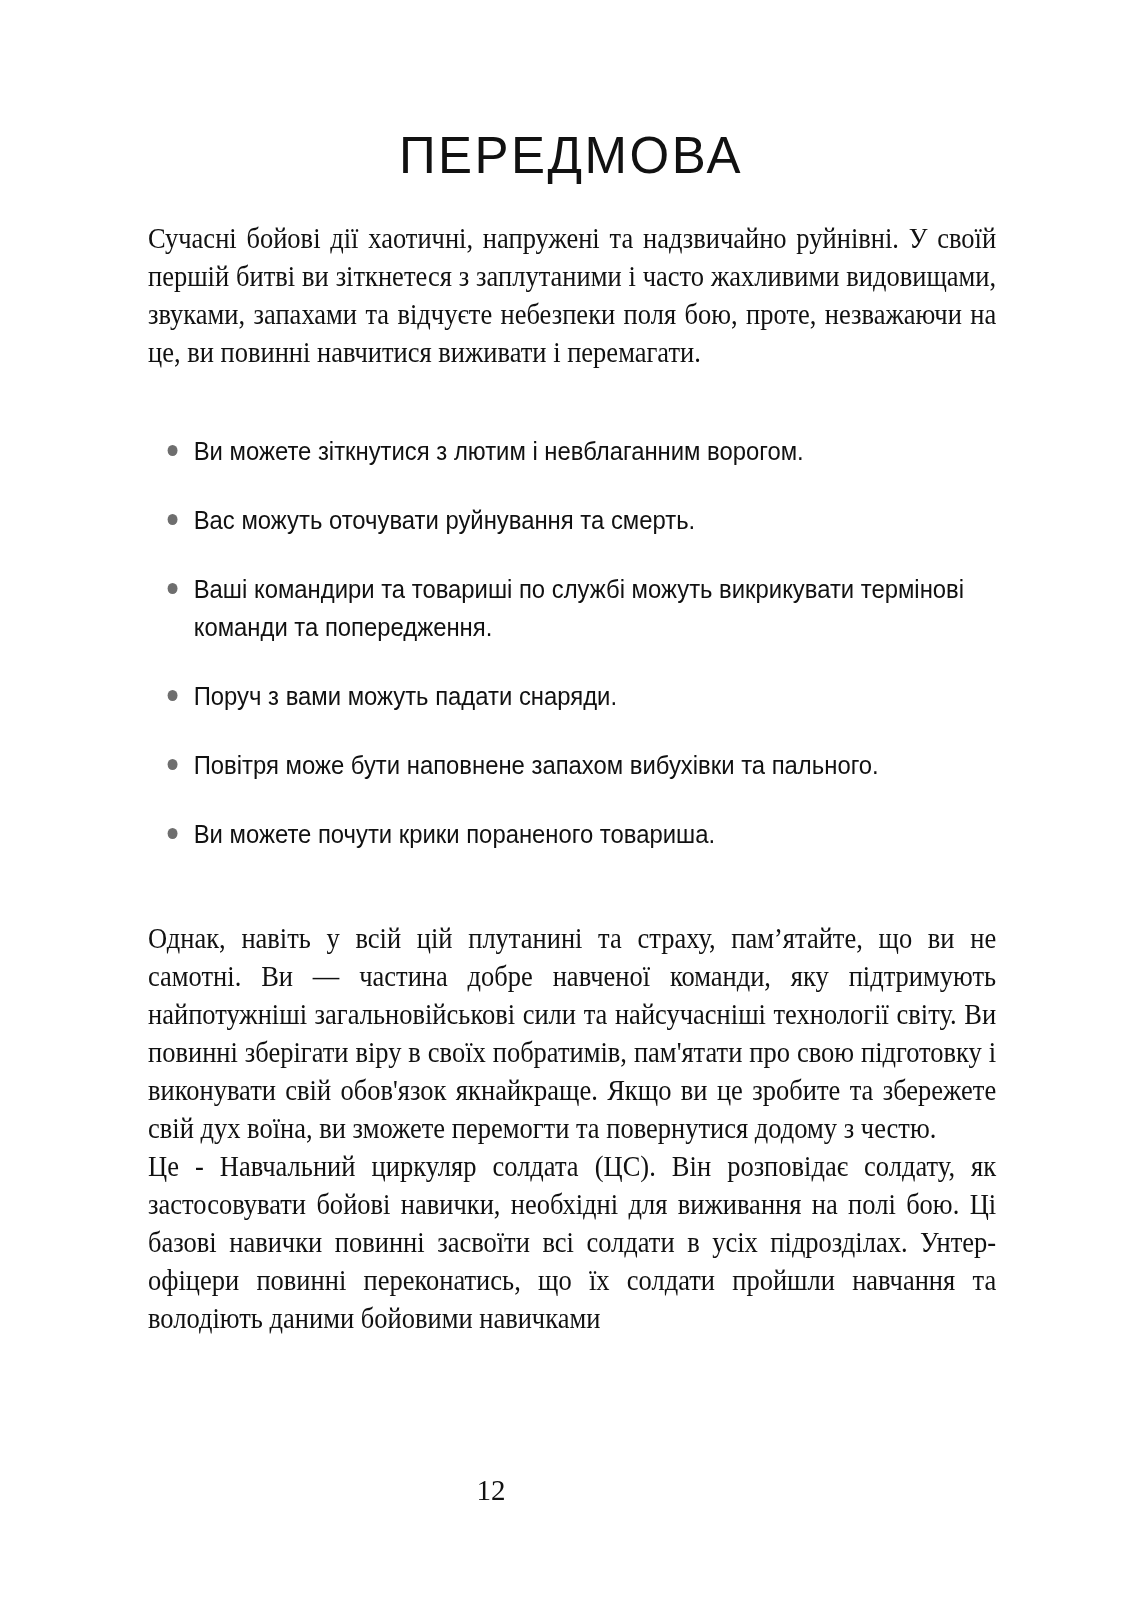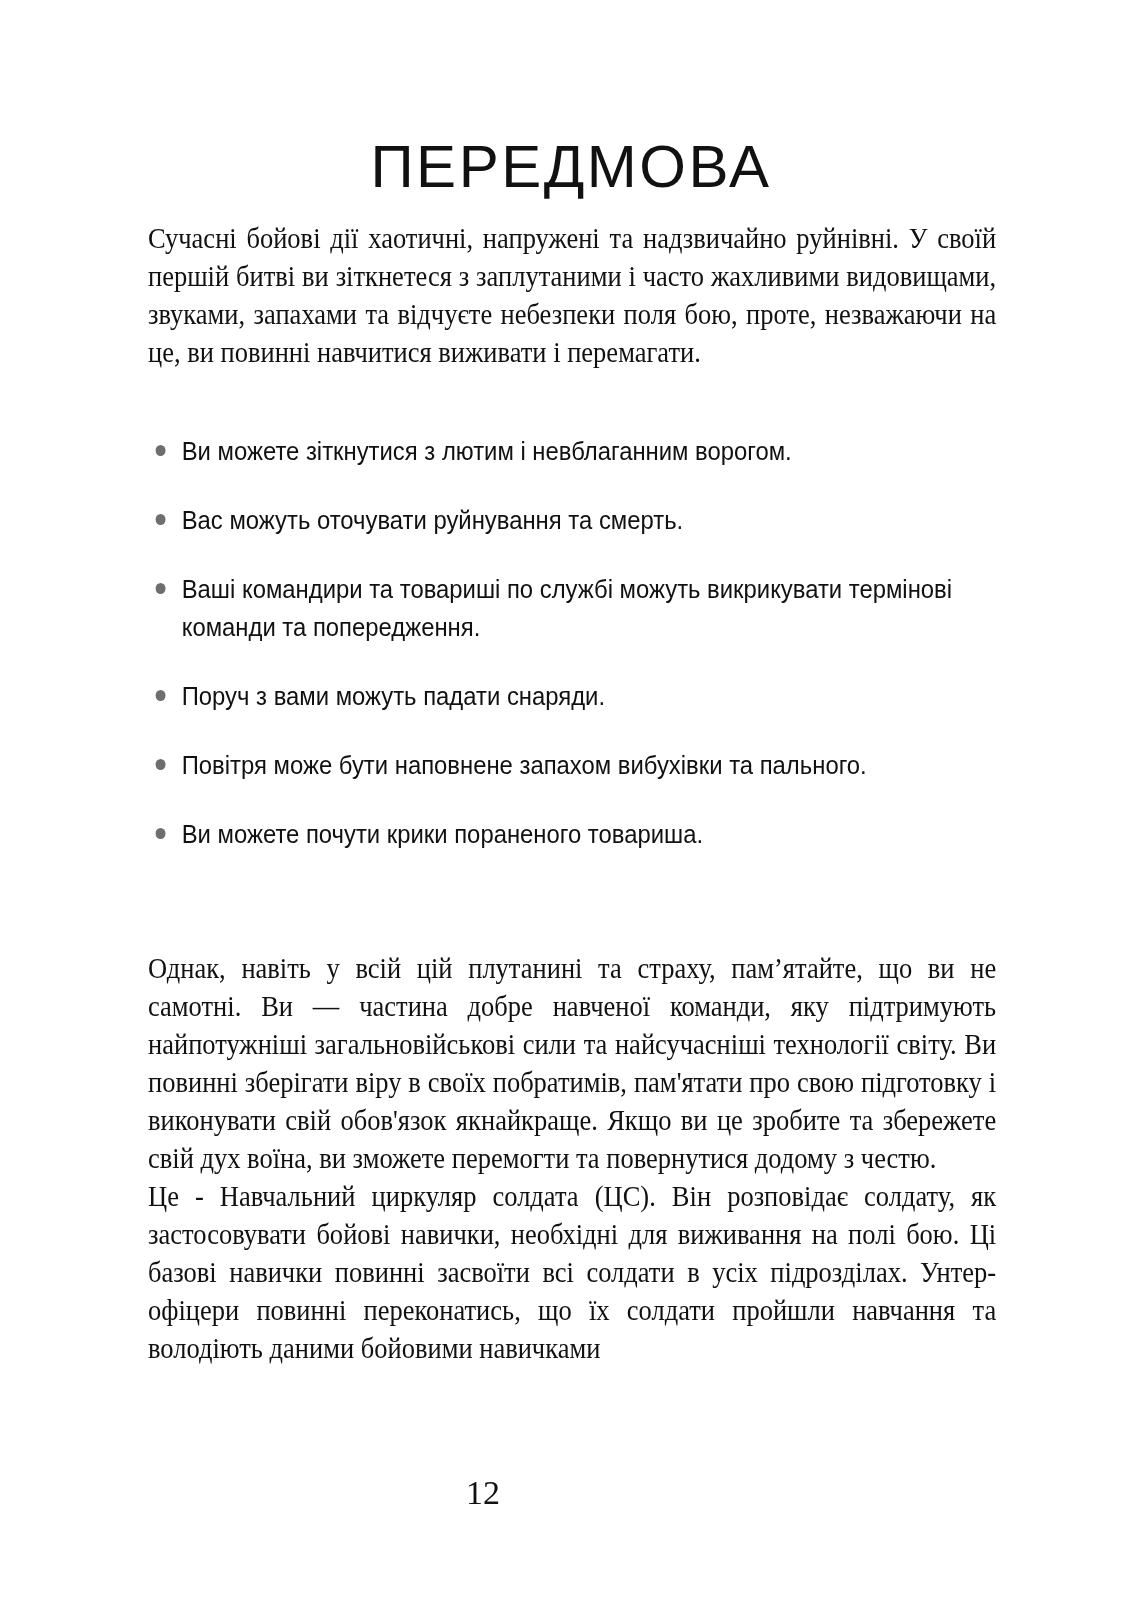--- a/index.html
+++ b/index.html
@@ -26,21 +26,21 @@
   }
 
   
   .page-title {
     position: absolute;
     left: 0;
     top: 95px;
     width: 1142px;
     text-align: center;
     font-family: "Liberation Sans", "DejaVu Sans", sans-serif;
-    font-size: 60px;
+    font-size: 51px;
     font-weight: 400;
     letter-spacing: 2.5px;
     color: #111111;
     line-height: 1.05;
     white-space: pre;
   }
 
   
   .content {
     position: absolute;
@@ -61,21 +61,21 @@
     transform-origin: left top;
     width: 912px;
   }
   .para + .para { margin-top: 0; }
 
   .para-intro { margin-bottom: 0; }
 
   
   .bullets {
     list-style: none;
-    margin: 4px;
+    margin: 16px;
     padding: 0;
     margin-top: 60px;
   }
   .bullet-item {
     position: relative;
     padding-left: 33px;
     margin-bottom: 31px;
     font-family: "Liberation Sans", "DejaVu Sans", sans-serif;
     font-size: 26.5px;
     line-height: 38px;
@@ -93,35 +93,35 @@
     top: 13px;
     width: 11px;
     height: 11px;
     border-radius: 50%;
     background: #6e6e6e;
     display: block;
   }
 
   
   .lower-block {
-    margin-top: 97px;
+    margin-top: 67px;
   }
   .para-tight {
     margin-top: 0;
   }
 
   
   .page-number {
     position: absolute;
-    left: 0;
+    left: 8px;
     top: 1474px;
     width: 966px;
     text-align: center;
     font-family: "Liberation Serif", "DejaVu Serif", serif;
-    font-size: 34px;
+    font-size: 29px;
     color: #111111;
   }
 </style>
 </head>
 <body>
 
 <div class="page">
 
   <h1 class="page-title">ПЕРЕДМОВА</h1>
 

